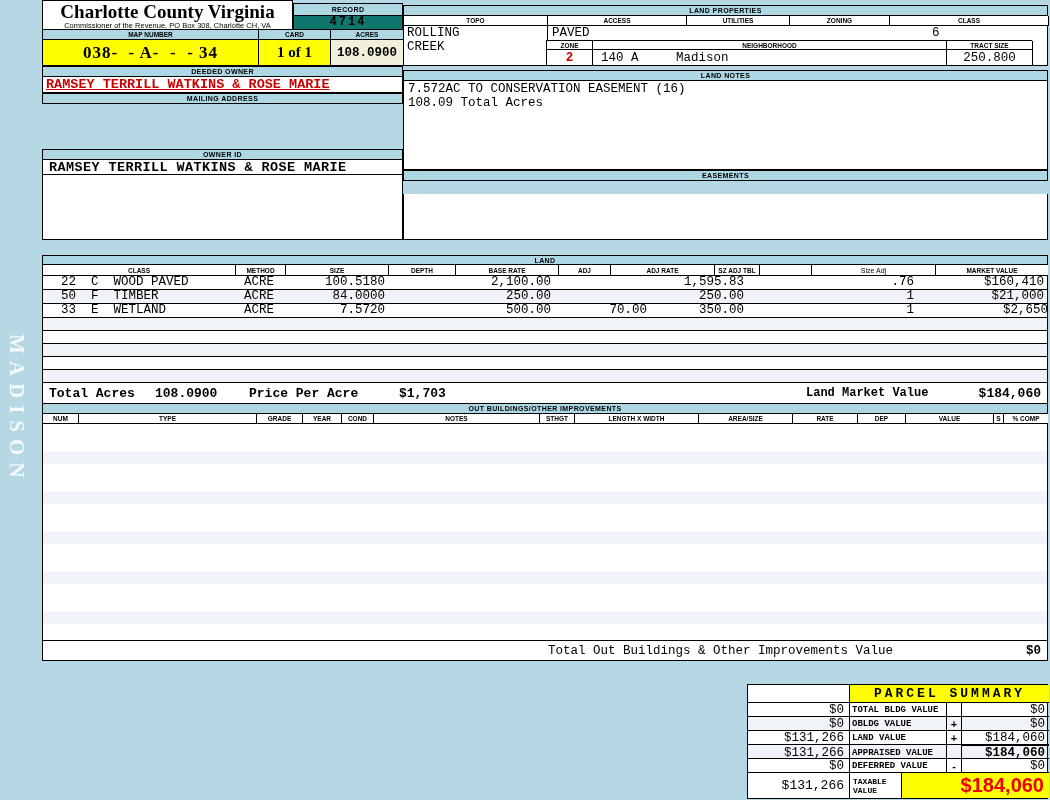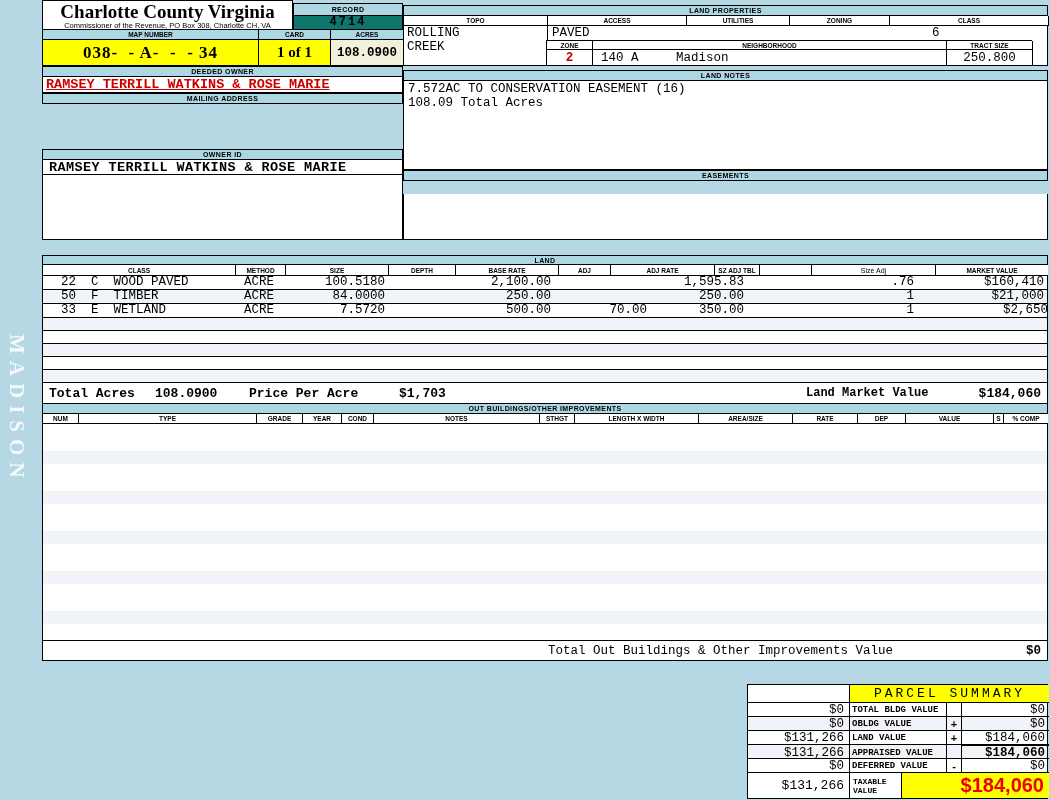--- a/index.html
+++ b/index.html
@@ -189,21 +189,21 @@
     <div style="height:216px;background:repeating-linear-gradient(180deg,#ffffff 0 27px,#f0f3f7 27px 40px)"></div>
     <div style="position:relative;height:20px;border-top:1px solid #000">
       <span class="mono abs" style="left:505px;top:3px;font-size:12.5px">Total Out Buildings &amp; Other Improvements Value</span>
       <span class="mono abs" style="right:6px;top:3px;font-weight:bold;font-size:12.5px">$0</span>
     </div>
   </div>
 
   <div class="abs" style="left:747px;top:684px;width:301px;background:#fff;border:1px solid #000">
     <div class="grid" style="grid-template-columns:101px 200px;height:17px">
       <div class="ps-cell" style="border-top:none"></div>
-      <div class="ps-cell mono" style="border-top:none;background:#ffff00;justify-content:center;font-weight:normal;font-size:13px;letter-spacing:3px">PARCEL SUMMARY</div>
+      <div class="ps-cell mono" style="border-top:none;background:#ffff00;justify-content:center;font-weight:bold;font-size:13px;letter-spacing:3px">PARCEL SUMMARY</div>
     </div>
 
     <div class="grid" style="grid-template-columns:101px 97px 15px 88px;height:14px">
       <div class="ps-cell mono" style="justify-content:flex-end;padding-right:5px;font-size:12.5px">$0</div>
       <div class="ps-cell mono" style="font-weight:bold;font-size:9px;padding-left:2px">TOTAL BLDG VALUE</div>
       <div class="ps-cell" style="justify-content:center;font-weight:bold;font-size:11px"></div>
       <div class="ps-cell mono" style="justify-content:flex-end;padding-right:4px;font-size:12.5px">$0</div>
     </div>
     <div class="grid r-light" style="grid-template-columns:101px 97px 15px 88px;height:14px">
       <div class="ps-cell mono" style="justify-content:flex-end;padding-right:5px;font-size:12.5px">$0</div>

